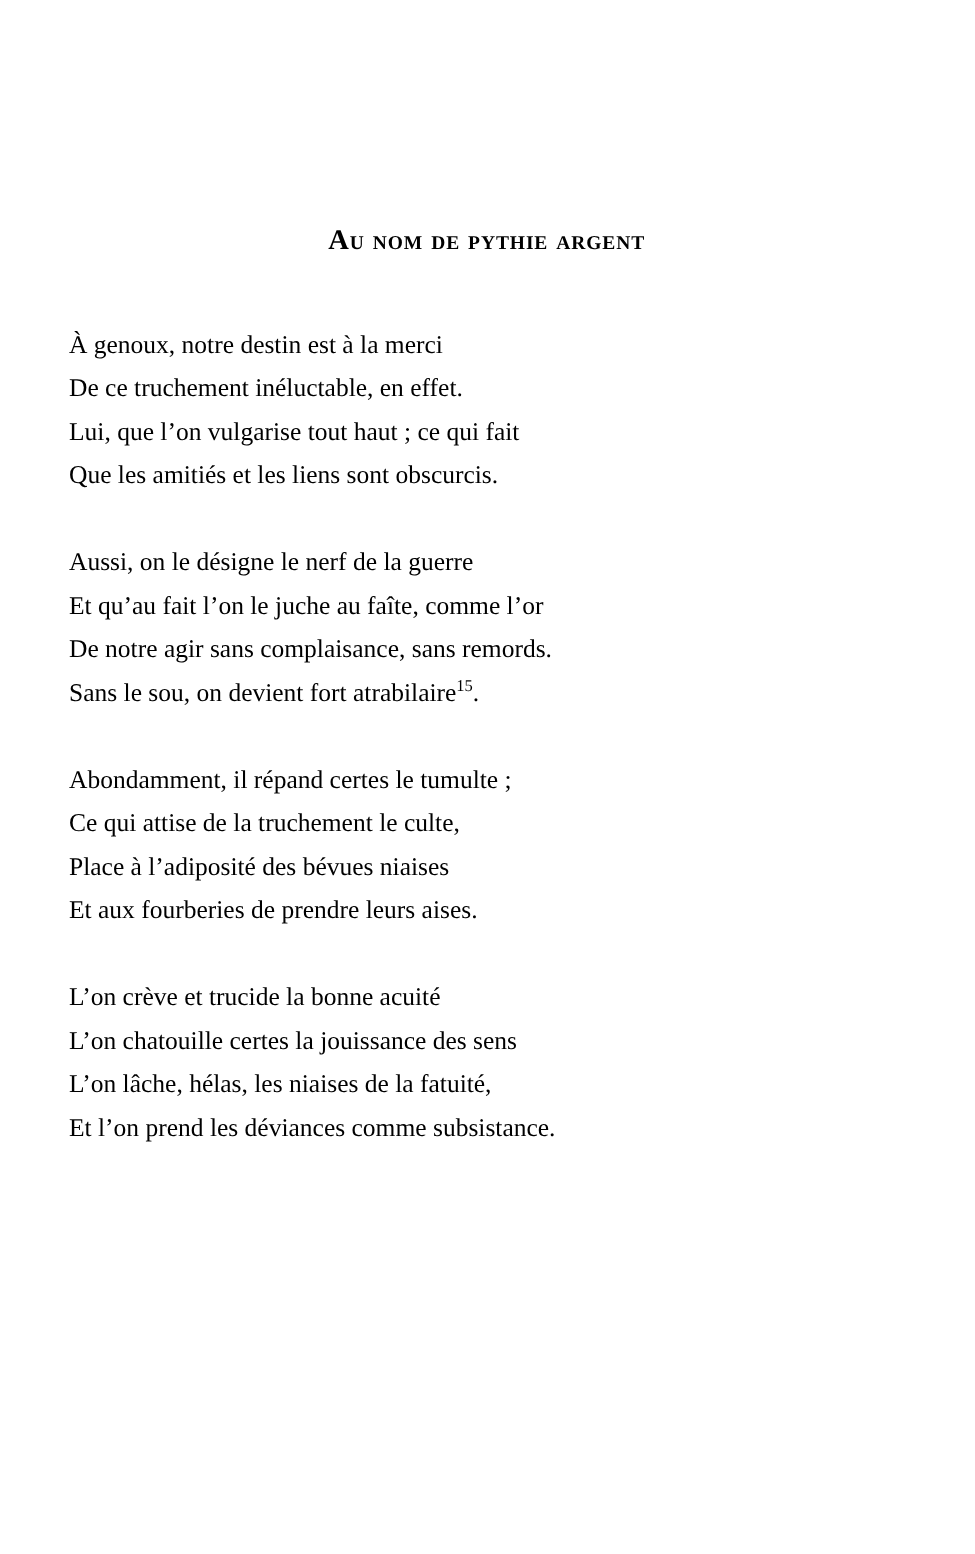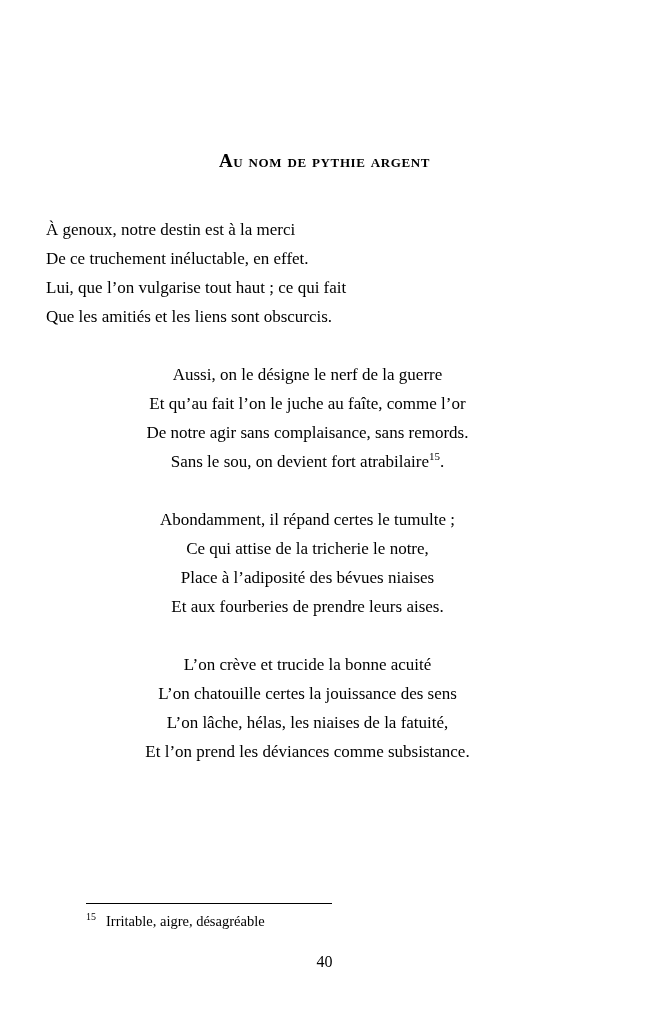--- a/index.html
+++ b/index.html
@@ -31,21 +31,20 @@
   }
   .poem {
     margin-top: 43px;
     margin-left: 46px;
     margin-right: 80px;
     font-size: 17px;
     line-height: 29px;
   }
   .stanza + .stanza {
     margin-top: 29px;
-    text-align: center;
   }
   .line {
     white-space: nowrap;
   }
   .line sup {
     font-size: 11px;
     line-height: 0;
   }
   .footer {
     position: absolute;
@@ -91,33 +90,26 @@
         <div class="line">Que les amitiés et les liens sont obscurcis.</div>
       </div>
       <div class="stanza">
         <div class="line">Aussi, on le désigne le nerf de la guerre</div>
         <div class="line">Et qu’au fait l’on le juche au faîte, comme l’or</div>
         <div class="line">De notre agir sans complaisance, sans remords.</div>
         <div class="line">Sans le sou, on devient fort atrabilaire<sup>15</sup>.</div>
       </div>
       <div class="stanza">
         <div class="line">Abondamment, il répand certes le tumulte ;</div>
-        <div class="line">Ce qui attise de la tricherie le notre,</div>
+        <div class="line">Ce qui attise de la truchement le culte,</div>
         <div class="line">Place à l’adiposité des bévues niaises</div>
         <div class="line">Et aux fourberies de prendre leurs aises.</div>
       </div>
       <div class="stanza">
         <div class="line">L’on crève et trucide la bonne acuité</div>
         <div class="line">L’on chatouille certes la jouissance des sens</div>
         <div class="line">L’on lâche, hélas, les niaises de la fatuité,</div>
         <div class="line">Et l’on prend les déviances comme subsistance.</div>
       </div>
     </div>
 
-  <div class="footer">
-    <div class="footnote-rule"></div>
-    <div class="footnote">
-      <sup>15</sup><span>Irritable, aigre, désagréable</span>
-    </div>
-    <div class="page-number">40</div>
-  </div>
 
 </div>
 
 </body></html>

